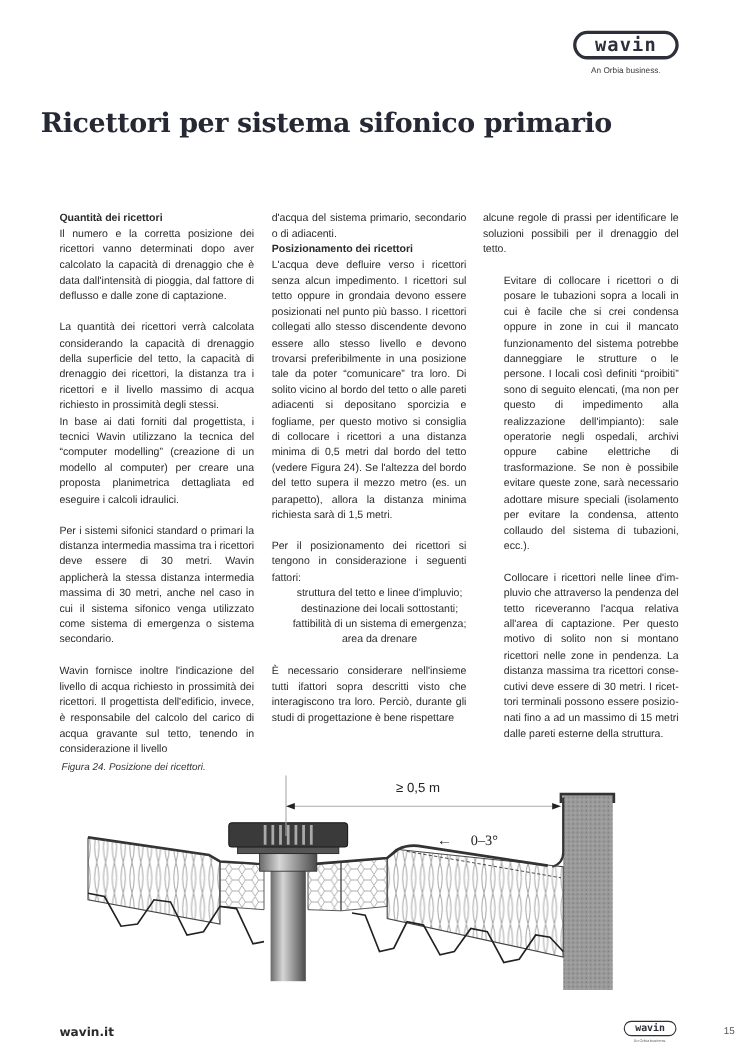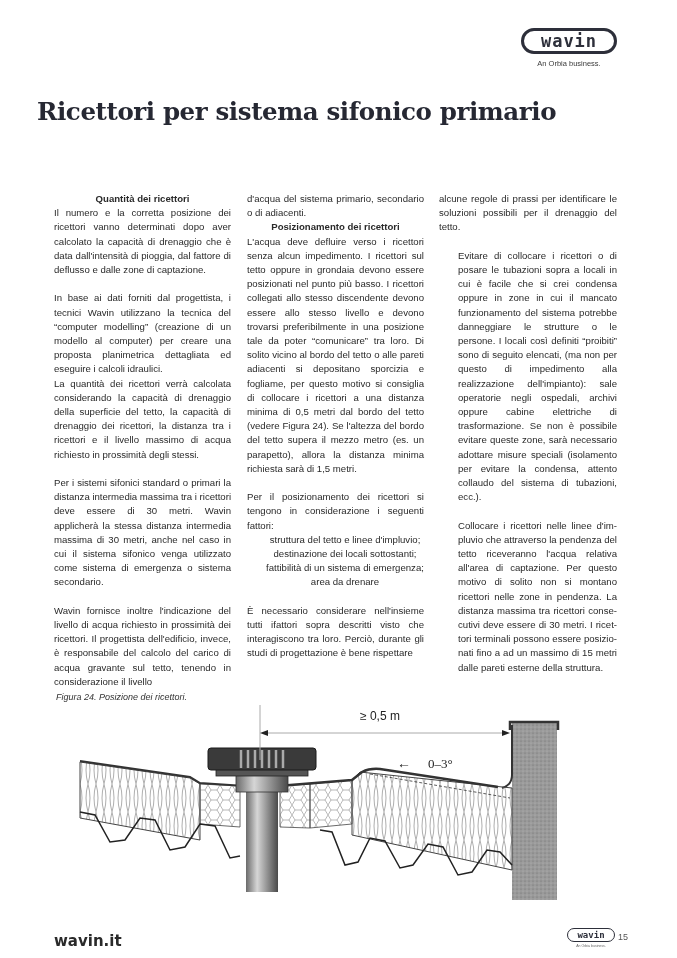--- a/index.html
+++ b/index.html
@@ -16,62 +16,62 @@
 
     .page-title { position: absolute; left: 37px; top: 97px; margin: 0;
                   font-family: "DejaVu Serif", serif; font-weight: bold; font-size: 24.5px;
                   color: #262833; letter-spacing: -0.4px; white-space: nowrap; }
 
     .col { position: absolute; top: 192px; width: 177px;
            font-family: "Liberation Sans", sans-serif; font-size: 9.6px; line-height: 14.2px;
            color: #2a2a2a; text-align: justify; hyphens: manual; }
     .col p { margin: 0; }
     .col .gap { height: 14.2px; }
-    .col .h { font-weight: bold; text-align: center; }
+    .col .h { font-weight: bold; text-align: left; }
     .col .ind { padding-left: 19px; text-align: center; }
     .col .blk { padding-left: 19px; }
     .col1 { left: 54px; }
     .col2 { left: 247px; }
     .col3 { left: 439px; width: 178px; }
 
     .caption { position: absolute; left: 56px; top: 692px; font-style: italic;
                font-family: "Liberation Sans", sans-serif; font-size: 9px; color: #333; }
 
     .figure { position: absolute; left: 40px; top: 700px; width: 637px; height: 200px; }
 
     .footer-url { position: absolute; left: 54px; top: 932px; font-weight: bold;
-                  font-size: 15px; color: #2a2a2a; font-family: "DejaVu Sans", sans-serif; }
+                  font-size: 11px; color: #2a2a2a; font-family: "DejaVu Sans", sans-serif; }
     .footer-title { position: absolute; left: 390px; top: 932px; font-weight: bold;
                     font-size: 9px; color: #2a2a2a; font-family: Liberation Sans, sans-serif; white-space: pre; margin-top: 30px; }
     .flogo { position: absolute; left: 567px; top: 928px; width: 48px; height: 14px;
              border: 1.6px solid #2d2f3a; border-radius: 8px; box-sizing: border-box;
              display: flex; align-items: center; justify-content: center; }
     .flogo-word { font-family: "DejaVu Sans Mono", monospace; font-weight: bold; font-size: 9px;
                   color: #2d2f3a; line-height: 1; }
     .flogo-tag { position: absolute; left: 567px; top: 944px; width: 48px; text-align: center;
                  font-size: 3.5px; color: #666; font-family: "Liberation Sans", sans-serif; }
-    .page-num { position: absolute; left: 618px; top: 932px; font-size: 9px; color: #555;
+    .page-num { position: absolute; left: 658px; top: 932px; font-size: 9px; color: #555;
                 font-family: "Liberation Sans", sans-serif; }
   </style>
 </head>
 <body>
 
 <div class="logo">
   <span class="logo-word">wavin</span>
 </div>
 <div class="logo-tag">An Orbia business.</div>
 
 <h1 class="page-title">Ricettori per sistema sifonico primario</h1>
 
 <div class="col col1">
   <p class="h">Quantità dei ricettori</p>
   <p>Il numero e la corretta posizione dei ricettori vanno determinati dopo aver calcolato la capacità di drenaggio che è data dall'intensità di pioggia, dal fattore di deflusso e dalle zone di captazione.</p>
   <div class="gap"></div>
+  <p>La quantità dei ricettori verrà calcolata considerando la capacità di drenaggio della superficie del tetto, la capacità di drenaggio dei ricettori, la distanza tra i ricettori e il livello massimo di acqua richiesto in prossimità degli stessi.</p>
   <p>In base ai dati forniti dal progettista, i tecnici Wavin utilizzano la tecnica del “computer modelling” (creazione di un modello al computer) per creare una proposta planimetrica dettagliata ed eseguire i calcoli idraulici.</p>
-  <p>La quantità dei ricettori verrà calcolata considerando la capacità di drenaggio della superficie del tetto, la capacità di drenaggio dei ricettori, la distanza tra i ricettori e il livello massimo di acqua richiesto in prossimità degli stessi.</p>
   <div class="gap"></div>
   <p>Per i sistemi sifonici standard o primari la distanza intermedia massima tra i ricettori deve essere di 30 metri. Wavin applicherà la stessa distanza intermedia massima di 30 metri, anche nel caso in cui il sistema sifonico venga utilizzato come sistema di emergenza o sistema secondario.</p>
   <div class="gap"></div>
   <p>Wavin fornisce inoltre l'indicazione del livello di acqua richiesto in prossimità dei ricettori. Il progettista dell'edificio, invece, è responsabile del calcolo del carico di acqua gravante sul tetto, tenendo in considerazione il livello</p>
 </div>
 
 <div class="col col2">
   <p>d'acqua del sistema primario, secondario o di adiacenti.</p>
   <p class="h">Posizionamento dei ricettori</p>
   <p>L'acqua deve defluire verso i ricettori senza alcun impedimento. I ricettori sul tetto oppure in grondaia devono essere posizionati nel punto più basso. I ricettori collegati allo stesso discendente devono essere allo stesso livello e devono trovarsi preferibilmente in una posizione tale da poter “comunicare” tra loro. Di solito vicino al bordo del tetto o alle pareti adiacenti si depositano sporcizia e fogliame, per questo motivo si consi­glia di collocare i ricettori a una distanza minima di 0,5 metri dal bordo del tetto (vedere Figura 24). Se l'altezza del bordo del tetto supera il mezzo metro (es. un parapetto), allora la distanza minima richiesta sarà di 1,5 metri.</p>

